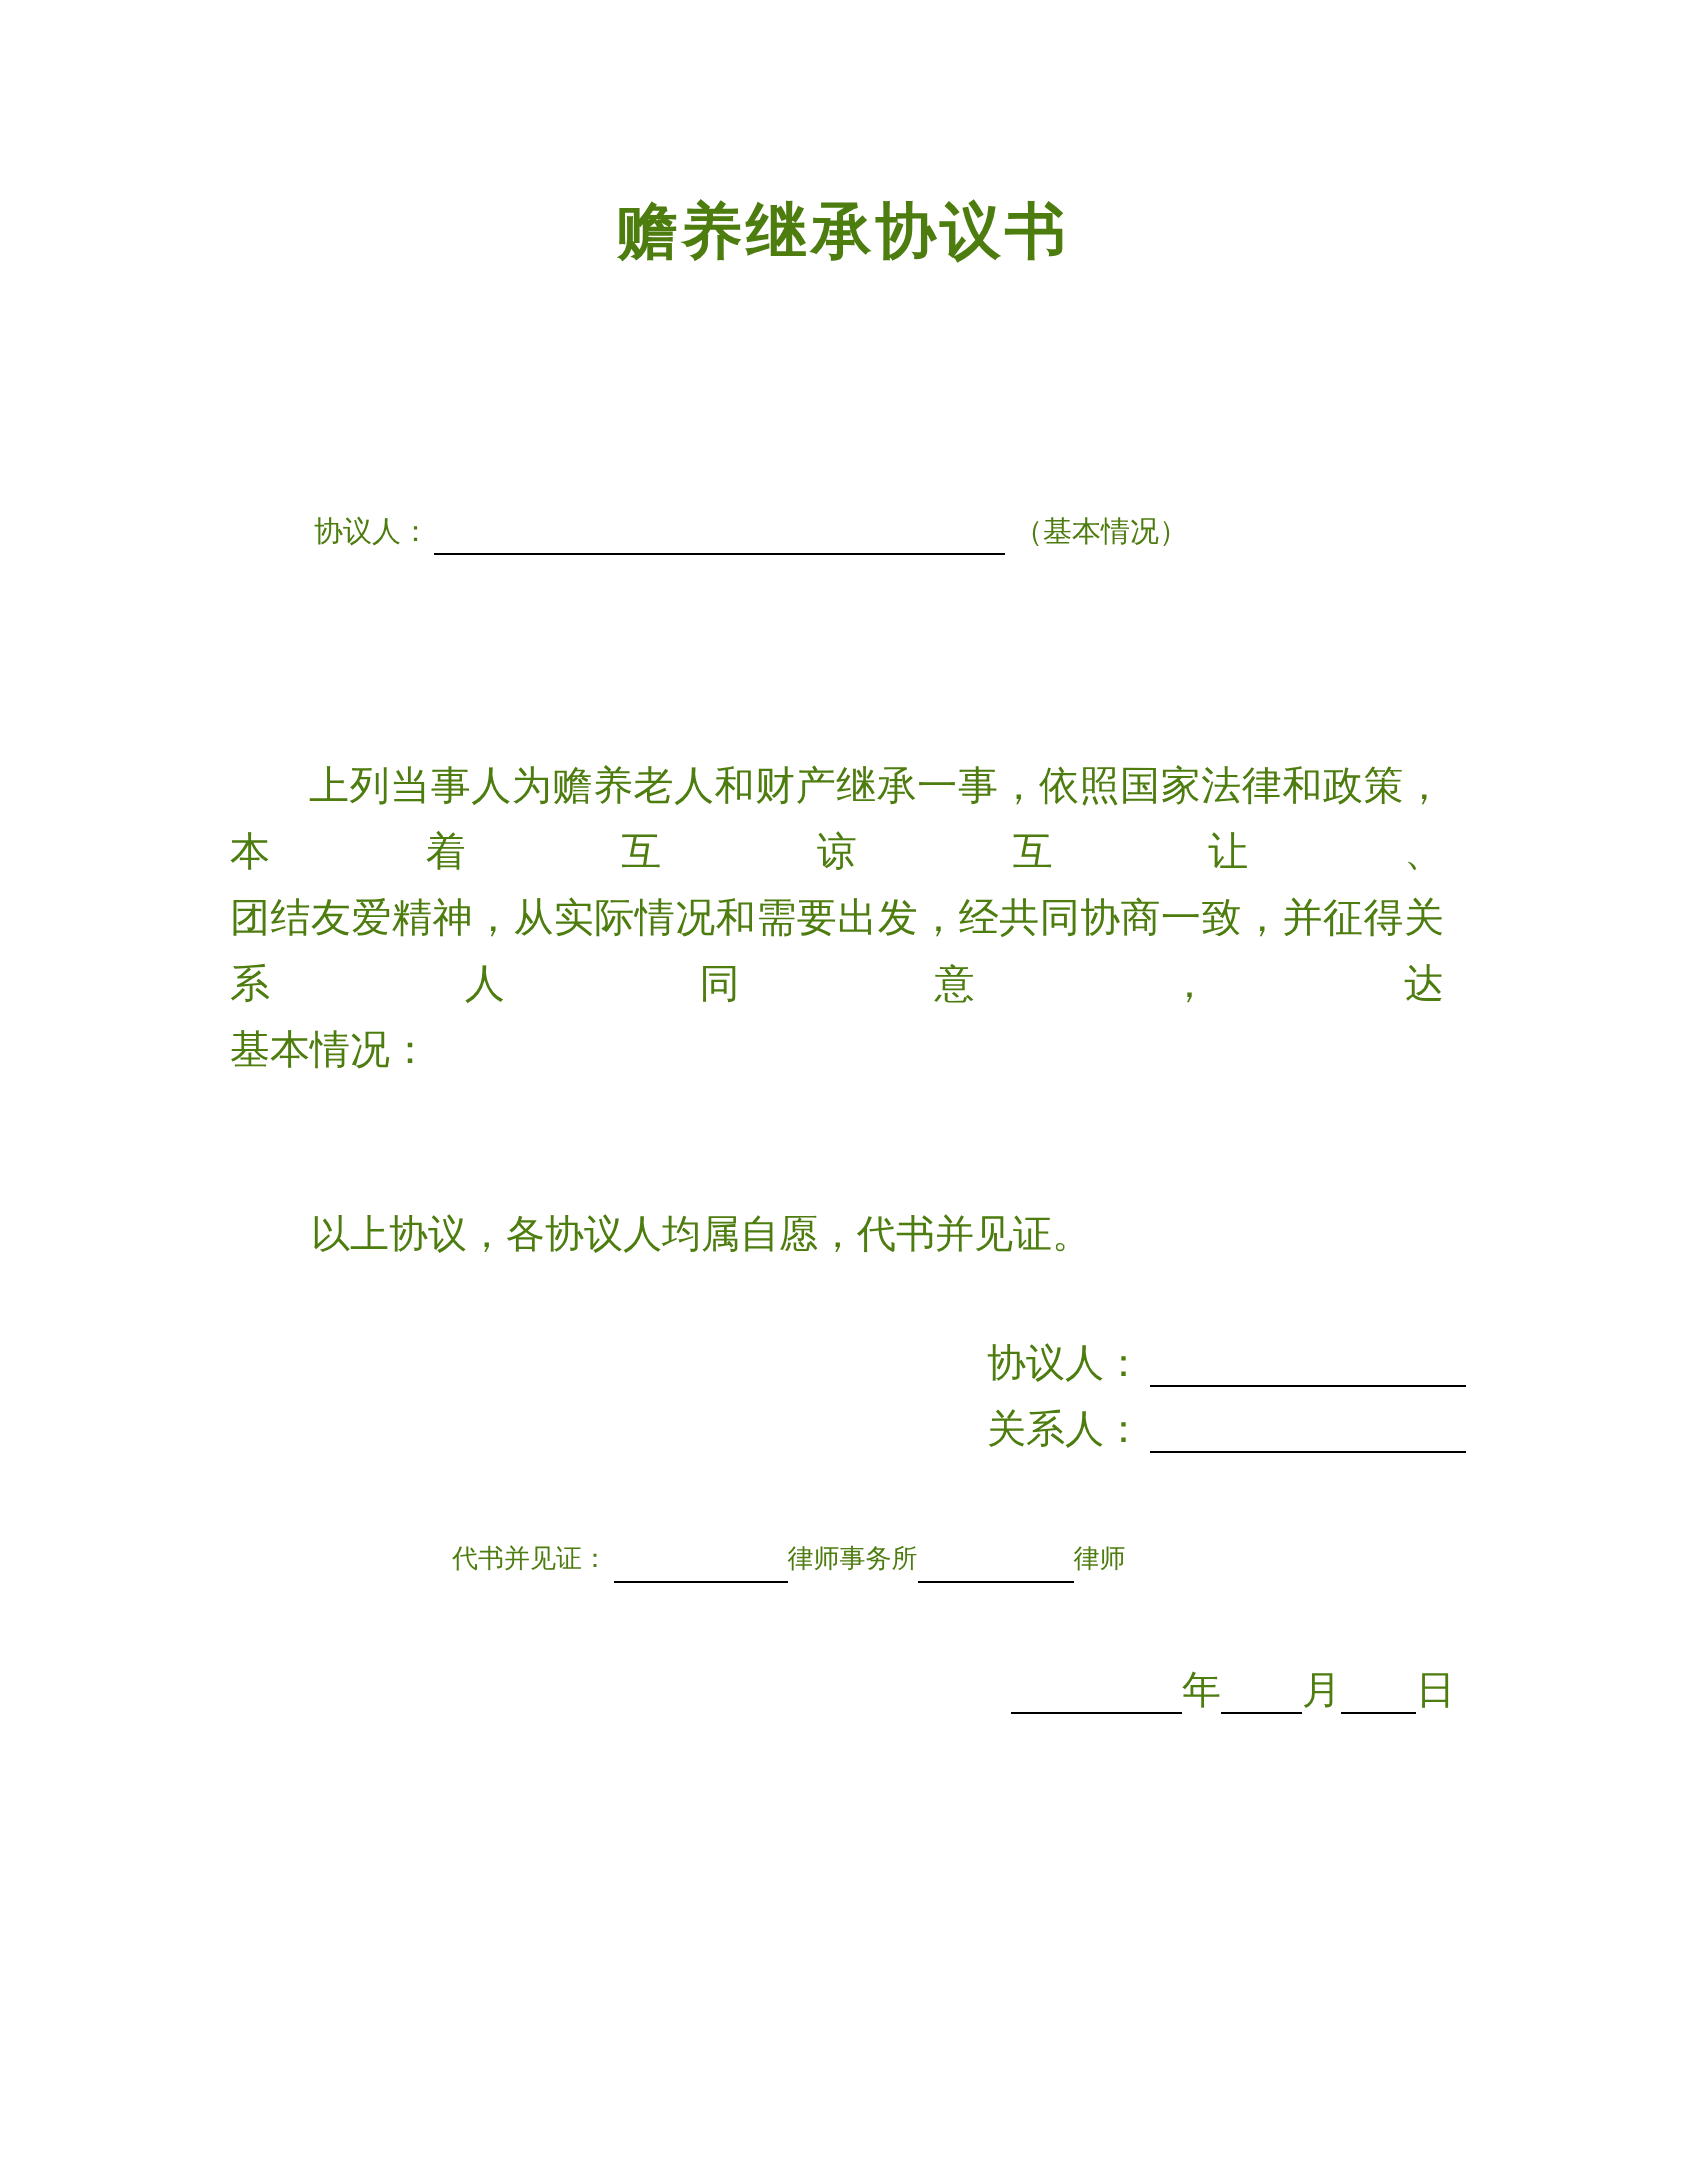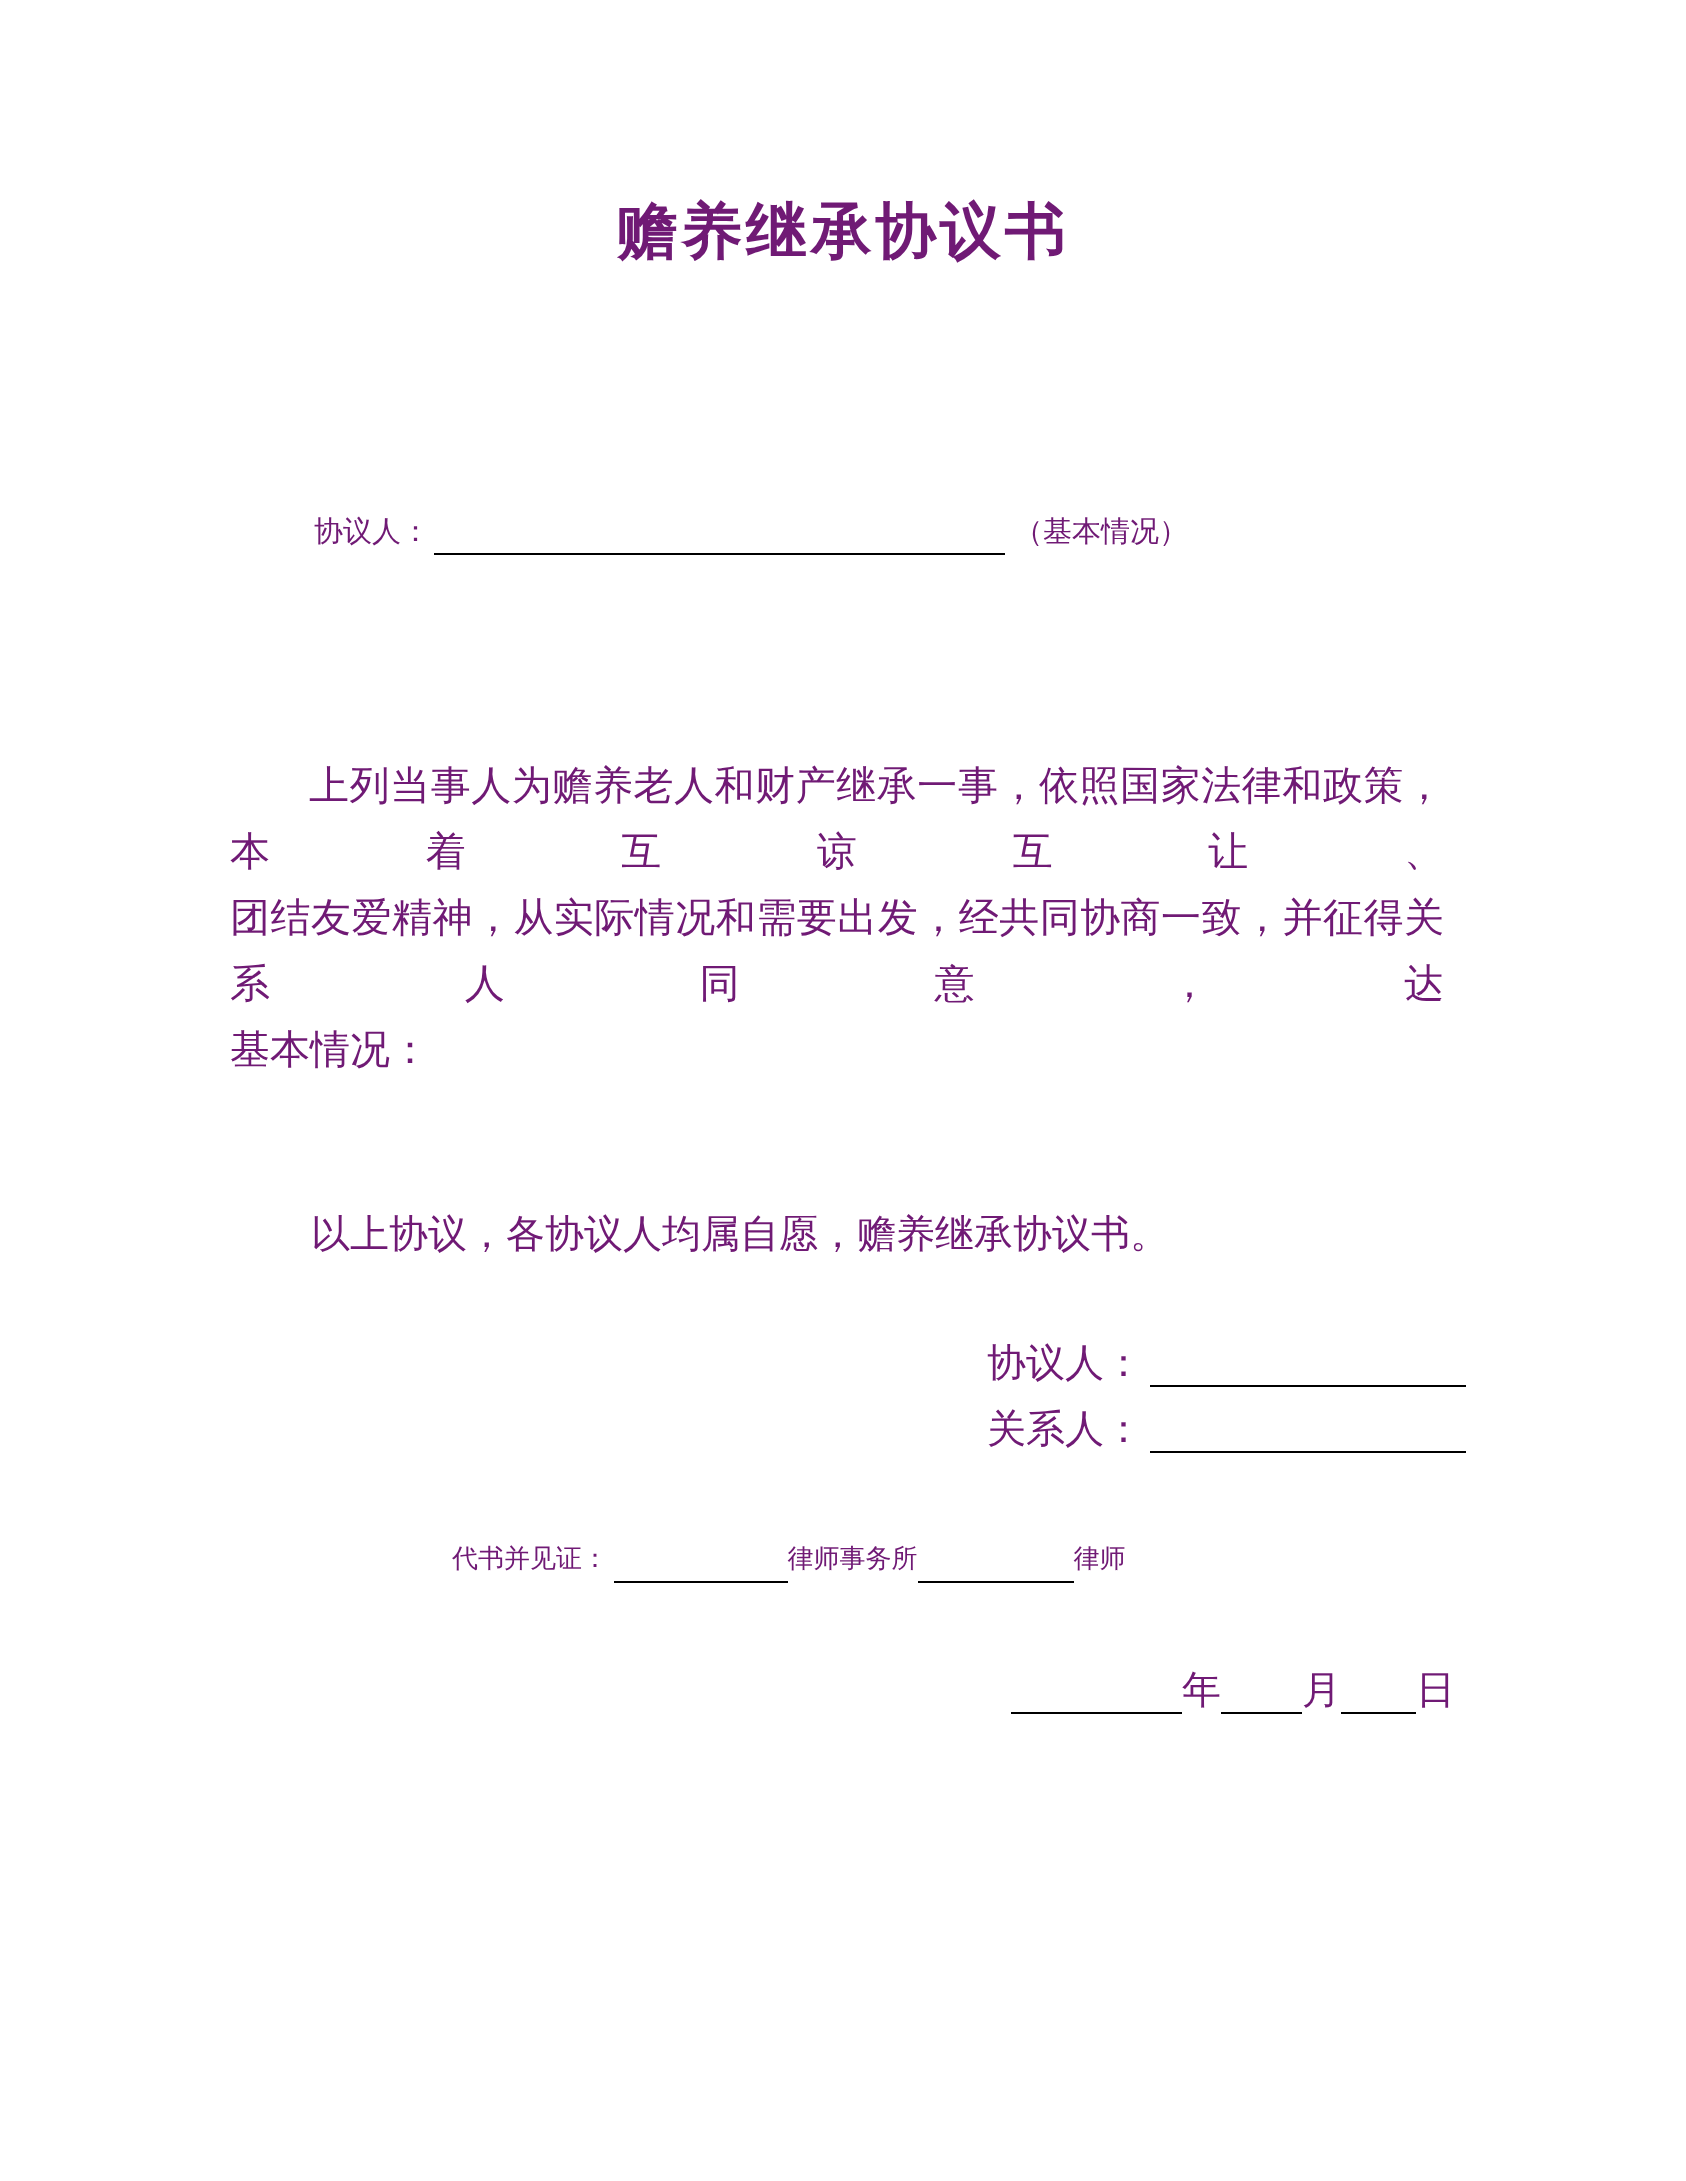--- a/index.html
+++ b/index.html
@@ -5,21 +5,21 @@
   html, body {
     margin: 0;
     padding: 0;
     background: #ffffff;
   }
   .page {
     position: relative;
     width: 1686px;
     height: 2182px;
     background: #ffffff;
-    color: #701a75;
+    color: #4d7c0f;
     font-family: "Liberation Serif", "DejaVu Serif", serif;
     overflow: hidden;
   }
   .doc-title {
     position: absolute;
     top: 195px;
     left: 0;
     width: 100%;
     text-align: center;
     font-family: "Liberation Sans", "DejaVu Sans", sans-serif;
@@ -123,21 +123,21 @@
     <span>协议人：</span><span class="blank party-blank"></span><span>（基本情况）</span>
   </div>
 
 
   <div class="preamble">
     <div class="jline first">上列当事人为赡养老人和财产继承一事，依照国家法律和政策，本着互谅互让、</div>
     <div class="jline">团结友爱精神，从实际情况和需要出发，经共同协商一致，并征得关系人同意，达</div>
     <div class="lastline">基本情况：</div>
   </div>
 
-  <div class="pledge">以上协议，各协议人均属自愿，赡养继承协议书。</div>
+  <div class="pledge">以上协议，各协议人均属自愿，代书并见证。</div>
 
   <div class="sig-row row-1">
     <span>协议人：</span><span class="blank sig-blank"></span>
   </div>
 
   <div class="sig-row row-2">
     <span>关系人：</span><span class="blank sig-blank"></span>
   </div>
 
   <div class="witness-row">

